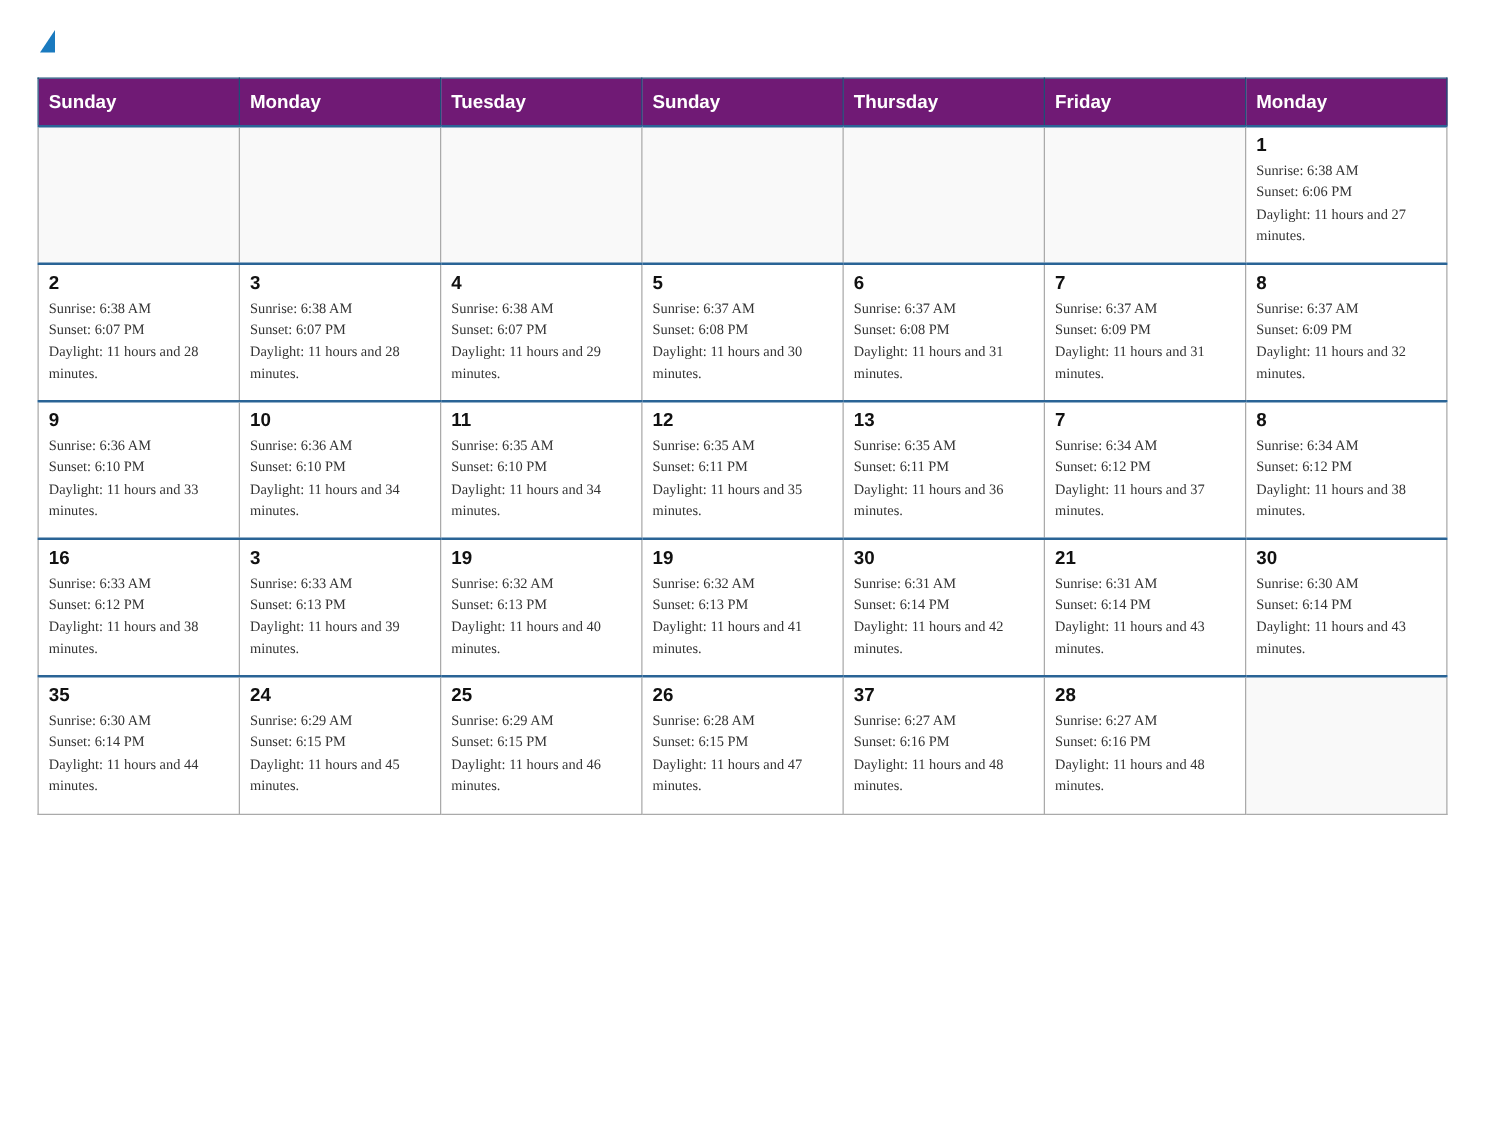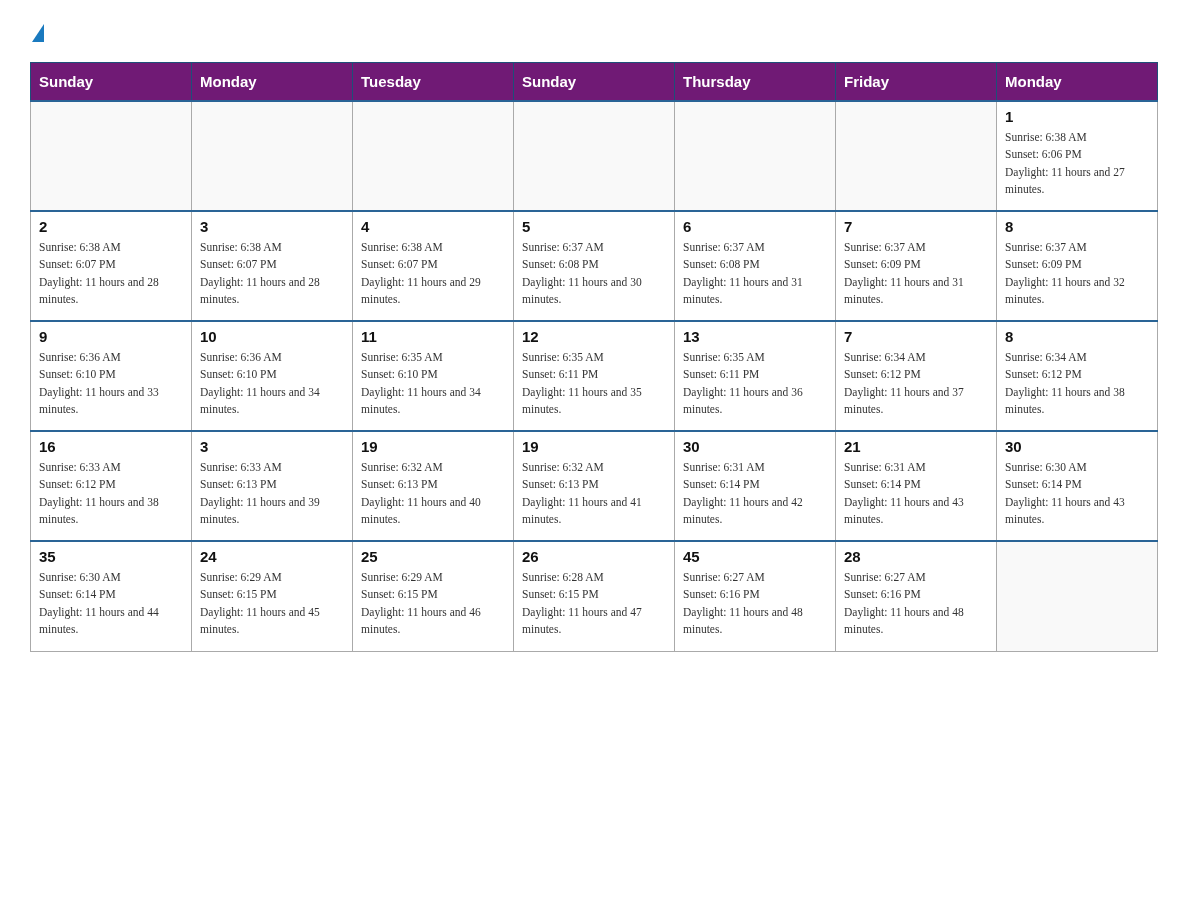--- a/index.html
+++ b/index.html
@@ -245,21 +245,21 @@
         </td>
         <td>
           <span class="day-number">25</span>
           <div class="day-info">Sunrise: 6:29 AM<br>Sunset: 6:15 PM<br>Daylight: 11 hours and 46 minutes.</div>
         </td>
         <td>
           <span class="day-number">26</span>
           <div class="day-info">Sunrise: 6:28 AM<br>Sunset: 6:15 PM<br>Daylight: 11 hours and 47 minutes.</div>
         </td>
         <td>
-          <span class="day-number">45</span>
+          <span class="day-number">37</span>
           <div class="day-info">Sunrise: 6:27 AM<br>Sunset: 6:16 PM<br>Daylight: 11 hours and 48 minutes.</div>
         </td>
         <td>
           <span class="day-number">28</span>
           <div class="day-info">Sunrise: 6:27 AM<br>Sunset: 6:16 PM<br>Daylight: 11 hours and 48 minutes.</div>
         </td>
         <td class="empty"></td>
       </tr>
     </tbody>
 </table>

